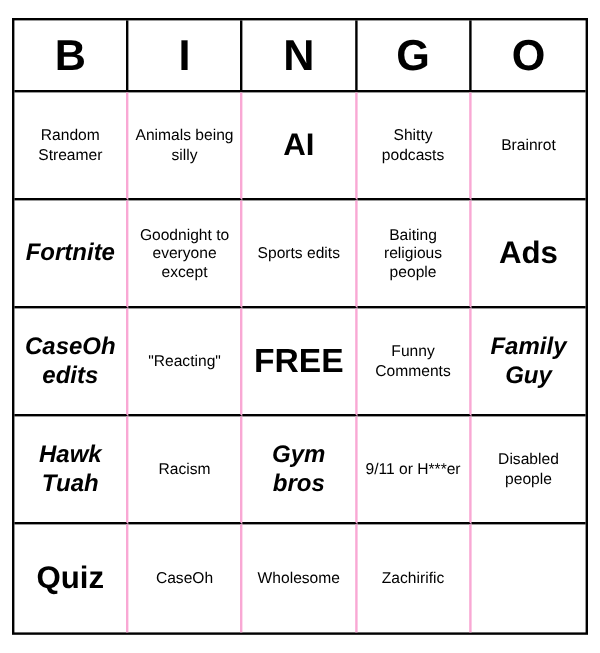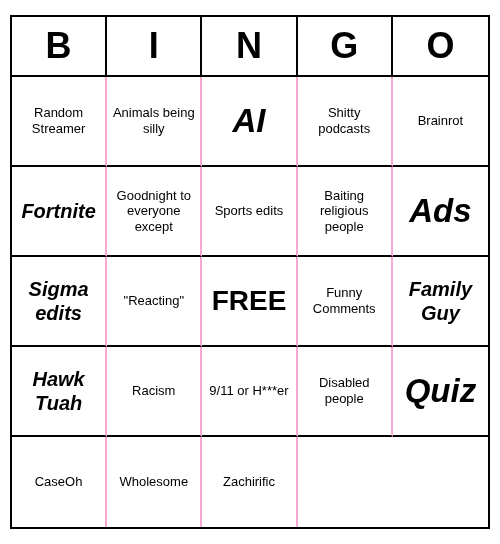--- a/index.html
+++ b/index.html
@@ -62,23 +62,22 @@
 
     .bingo-cell:nth-child(5n) {
       border-right: none;
     }
 
     .bingo-cell:nth-child(n+21) {
       border-bottom: none;
     }
 
     .bingo-cell.large-text {
-      font-size: 33px;
+      font-size: 26px;
       font-weight: bold;
-      font-style: italic;
     }
 
     .bingo-cell.medium-large-text {
       font-size: 20px;
       font-weight: bold;
       font-style: italic;
     }
 
     .bingo-cell.free {
       font-size: 28px;
@@ -100,27 +99,28 @@
   <div class="bingo-cell">Random Streamer</div>
       <div class="bingo-cell">Animals being silly</div>
       <div class="bingo-cell large-text">AI</div>
       <div class="bingo-cell">Shitty podcasts</div>
       <div class="bingo-cell">Brainrot</div>
       <div class="bingo-cell medium-large-text">Fortnite</div>
       <div class="bingo-cell">Goodnight to everyone except</div>
       <div class="bingo-cell">Sports edits</div>
       <div class="bingo-cell">Baiting religious people</div>
       <div class="bingo-cell large-text">Ads</div>
-      <div class="bingo-cell medium-large-text">Sigma edits</div>
+      <div class="bingo-cell medium-large-text">CaseOh edits</div>
       <div class="bingo-cell">"Reacting"</div>
       <div class="bingo-cell free">FREE</div>
       <div class="bingo-cell">Funny Comments</div>
       <div class="bingo-cell medium-large-text">Family Guy</div>
       <div class="bingo-cell medium-large-text">Hawk Tuah</div>
       <div class="bingo-cell">Racism</div>
+      <div class="bingo-cell medium-large-text">Gym bros</div>
       <div class="bingo-cell">9/11 or H***er</div>
       <div class="bingo-cell">Disabled people</div>
       <div class="bingo-cell large-text">Quiz</div>
       <div class="bingo-cell">CaseOh</div>
       <div class="bingo-cell">Wholesome</div>
       <div class="bingo-cell">Zachirific</div>
     </div>
 </div>
 
 </body></html>

